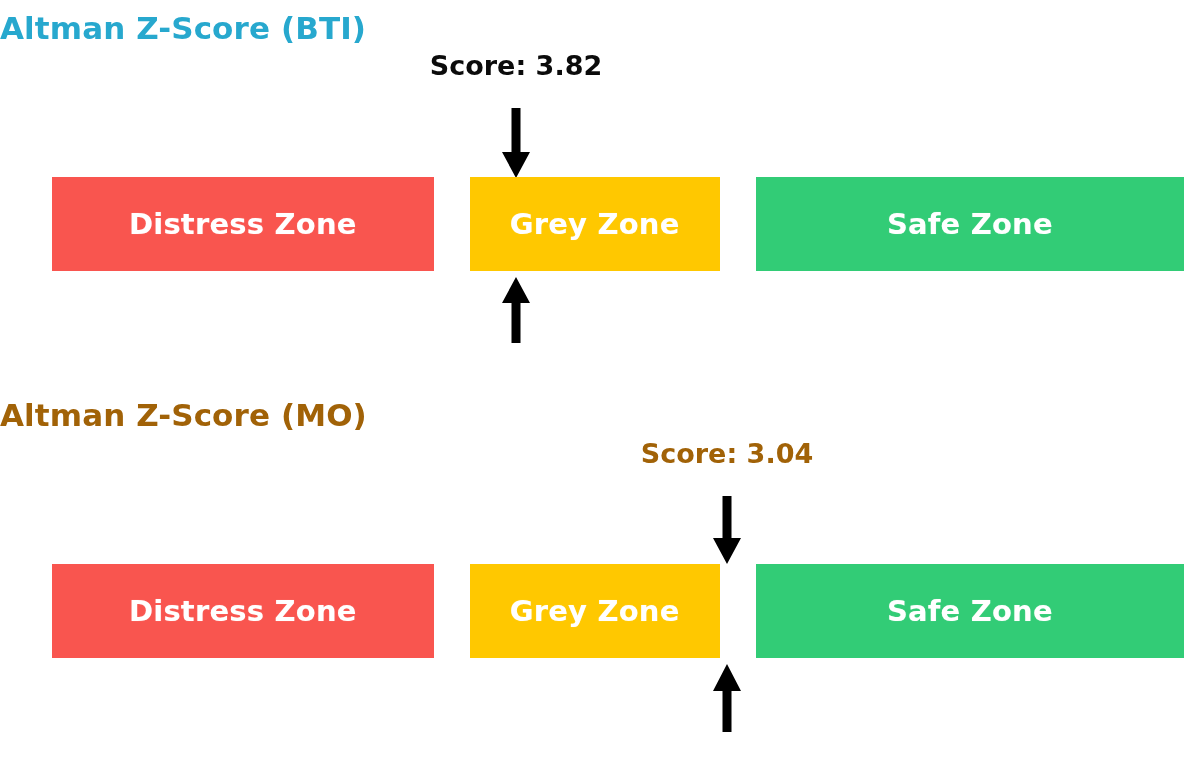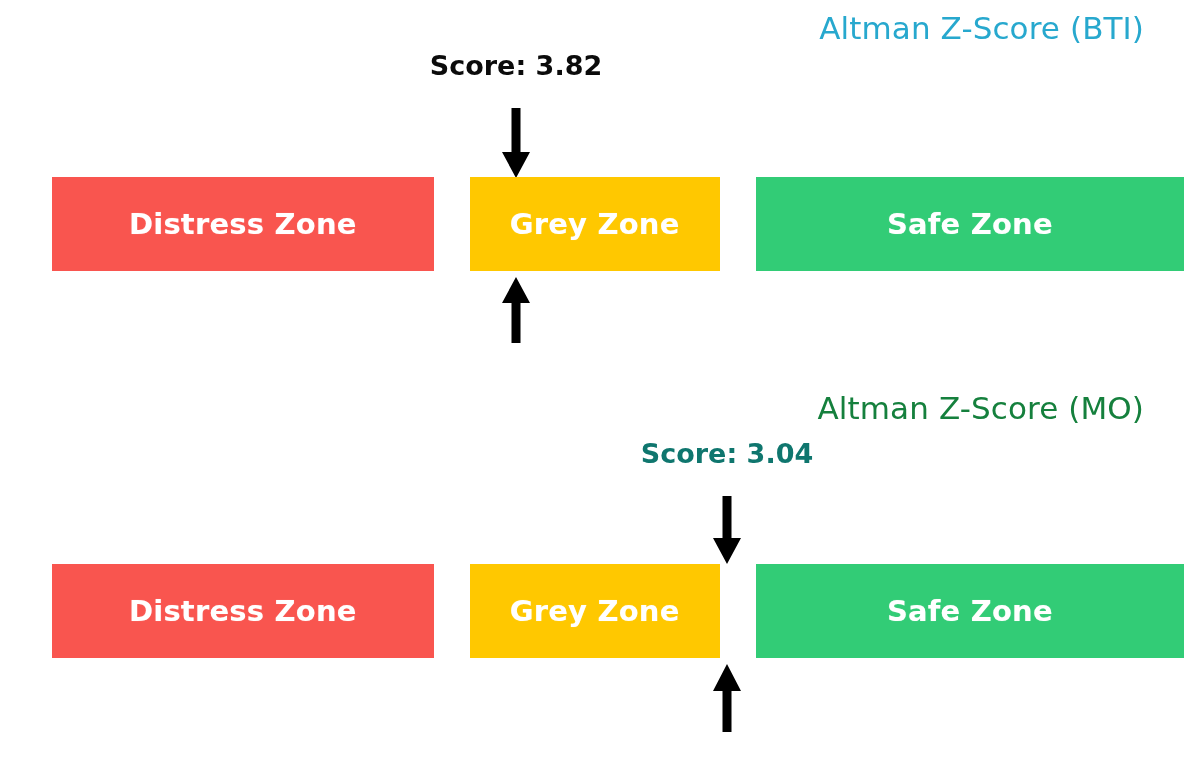--- a/index.html
+++ b/index.html
@@ -32,23 +32,23 @@
     width: 1200px;
   }
   #zchart-0 { top: 0px;   height: 387px; }
   #zchart-1 { top: 387px; height: 387px; }
 
   
   .chart-title {
     position: absolute;
     left: 0;
     width: 1144px;
-    text-align: right;
+    text-align: left;
     font-size: 31px;
-    font-weight: 400;
+    font-weight: 700;
     letter-spacing: 0.1px;
     line-height: 1.05;
     white-space: nowrap;
   }
   .score-label {
     position: absolute;
     font-size: 27px;
     font-weight: 700;
     line-height: 1.05;
     white-space: nowrap;
@@ -123,23 +123,23 @@
 
     <div class="marker-arrow" style="left: 516px; top: 277px;">
       <svg width="40" height="66" viewBox="0 0 40 66" aria-hidden="true">
         <path d="M20 0 L34 26 H24.5 V66 H15.5 V26 H6 Z" fill="#000000"></path>
       </svg>
     </div>
   </div>
 
   <div class="zchart" id="zchart-1">
 
-    <div class="chart-title" style="top: 5px; color: #15803d;">Altman Z-Score (MO)</div>
+    <div class="chart-title" style="top: 12px; color: #a16207;">Altman Z-Score (MO)</div>
 
-    <div class="score-label" style="top: 53px; left: 727px; color: #0f766e;">Score: 3.04</div>
+    <div class="score-label" style="top: 53px; left: 727px; color: #a16207;">Score: 3.04</div>
 
     <div class="marker-arrow" style="left: 727px; top: 109px;">
       <svg width="40" height="68" viewBox="0 0 40 68" aria-hidden="true">
         <path d="M15.5 0 H24.5 V42 H34 L20 68 L6 42 H15.5 Z" fill="#000000"></path>
       </svg>
     </div>
 
     <div class="zone-bar" style="top: 177px;">
       <div class="zone" style="background: rgb(249, 85, 79); width: 36%;">
         <span class="zone-label">Distress Zone</span>

